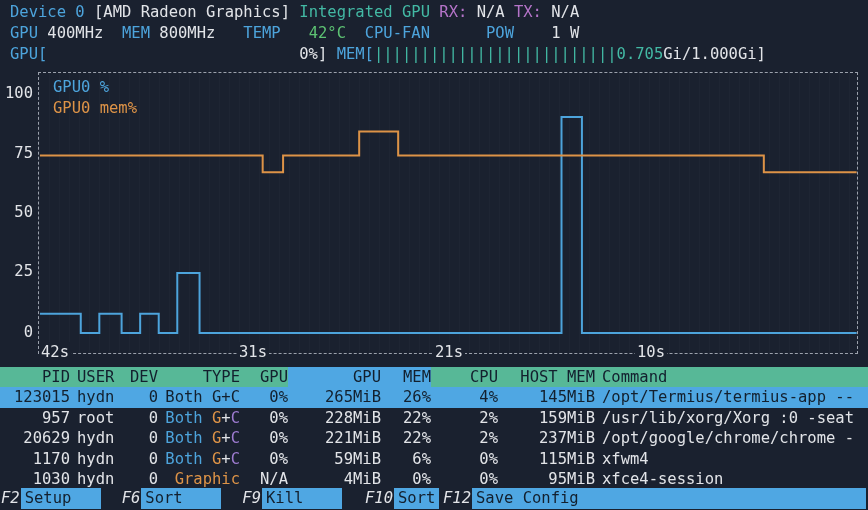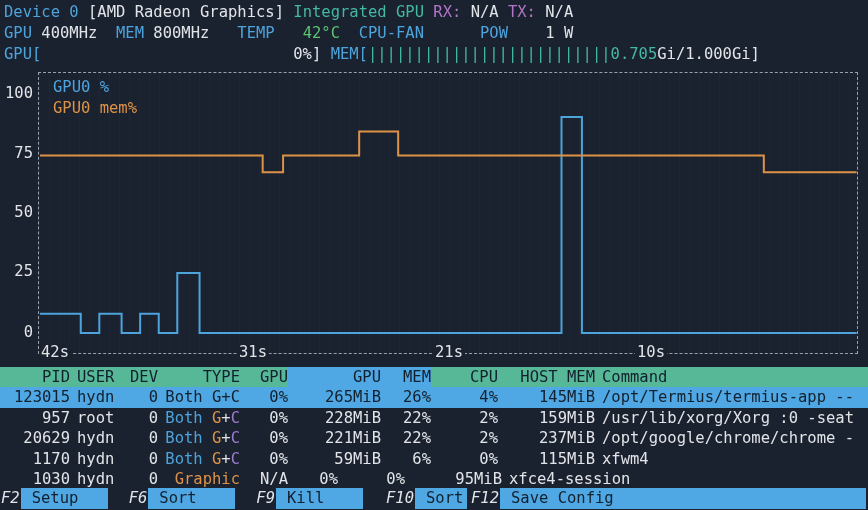--- a/index.html
+++ b/index.html
@@ -2,21 +2,21 @@
 <html style="--bg: #1a212f; --fg: #e2e4e8; --blue: #4da4dc; --teal: #43b9a4; --green: #5dc273; --magenta: #b574c9; --orange: #dd9347; --purple: #9d7bd0; --teal_bg: #57b897; --blue_bg: #4fa7e3; --dark: #13202e; --border: #9ba1ac;"><head>
 <meta charset="utf-8">
 <style>
   html,body{margin:0;padding:0;background:#10151f;}
   .screen{
     position:relative;width:868px;height:510px;overflow:hidden;
     background:var(--bg);
     font-family:"DejaVu Sans Mono","Liberation Mono",monospace;
     font-size:15.5px;color:var(--fg);
   }
-  .line{position:absolute;left:4px;height:21px;line-height:21px;white-space:pre;}
+  .line{position:absolute;left:10px;height:21px;line-height:21px;white-space:pre;}
   .c-fg{color:var(--fg)} .c-blue{color:var(--blue)} .c-teal{color:var(--teal)}
   .c-green{color:var(--green)} .c-magenta{color:var(--magenta)}
   .c-orange{color:var(--orange)} .c-purple{color:var(--purple)} .c-cyan{color:var(--blue)}
   
   .plot-box{
     position:absolute;left:38px;top:72px;width:818px;height:280px;
     border:1px dashed var(--border);
     background:repeating-linear-gradient(90deg, rgba(255,255,255,0.018) 0 1px, transparent 1px 10px);
   }
   .ylabel{position:absolute;left:0;width:33px;height:20px;line-height:20px;text-align:right;color:var(--fg);}
@@ -34,21 +34,21 @@
   .sel{background:var(--blue_bg);color:var(--dark);}
   .sel span{color:var(--dark) !important;}
   .cell{overflow:hidden;}
   .r{text-align:right}.l{text-align:left}
   .col-pid{width:70px}.col-user{margin-left:7px;width:48px}.col-dev{width:33px}
   .col-type{width:82px}.col-gpu{width:48px}.col-gmem{width:93px}.col-mem{width:50px}
   .col-cpu{width:67px}.col-host{width:97px}.col-cmd{margin-left:7px;flex:1}
   
   .fnbar{position:absolute;left:0;top:488px;width:868px;height:21px;line-height:21px;display:flex;white-space:pre;}
   .fk{color:var(--fg);padding:0 1px;font-style:italic;}
-  .fl{background:var(--blue_bg);color:var(--dark);padding-left:11px;}
+  .fl{background:var(--blue_bg);color:var(--dark);padding-left:4px;}
   .w-setup{width:76px;margin-right:20px}.w-sort{width:76px;margin-right:20px}
   .w-kill{width:76px;margin-right:22px}.w-quit{width:41px;margin-right:3px}
   .w-save{flex:1;margin-right:2px}
 </style>
 </head>
 <body>
 
 <div class="screen">
 
   <div class="line" style="top:2px"><span class="c-blue">Device 0 </span><span class="c-fg">[AMD Radeon Graphics] </span><span class="c-teal">Integrated GPU </span><span class="c-magenta">RX: </span><span class="c-fg">N/A </span><span class="c-magenta">TX: </span><span class="c-fg">N/A</span></div>
@@ -143,20 +143,21 @@
       <div class="cell col-host r">115MiB</div>
       <div class="cell col-cmd l">xfwm4</div>
     </div>
 
     <div class="trow">
       <div class="cell col-pid r">1030</div>
       <div class="cell col-user l">hydn</div>
       <div class="cell col-dev r">0</div>
       <div class="cell col-type r rich"><span class="c-orange">Graphic</span></div>
       <div class="cell col-gpu r">N/A</div>
+      <div class="cell col-gmem r">4MiB</div>
       <div class="cell col-mem r">0%</div>
       <div class="cell col-cpu r">0%</div>
       <div class="cell col-host r">95MiB</div>
       <div class="cell col-cmd l">xfce4-session</div>
     </div>
   </div>
 
   <div class="fnbar">
     <span class="fk">F2</span>
     <span class="fl w-setup">Setup</span>

